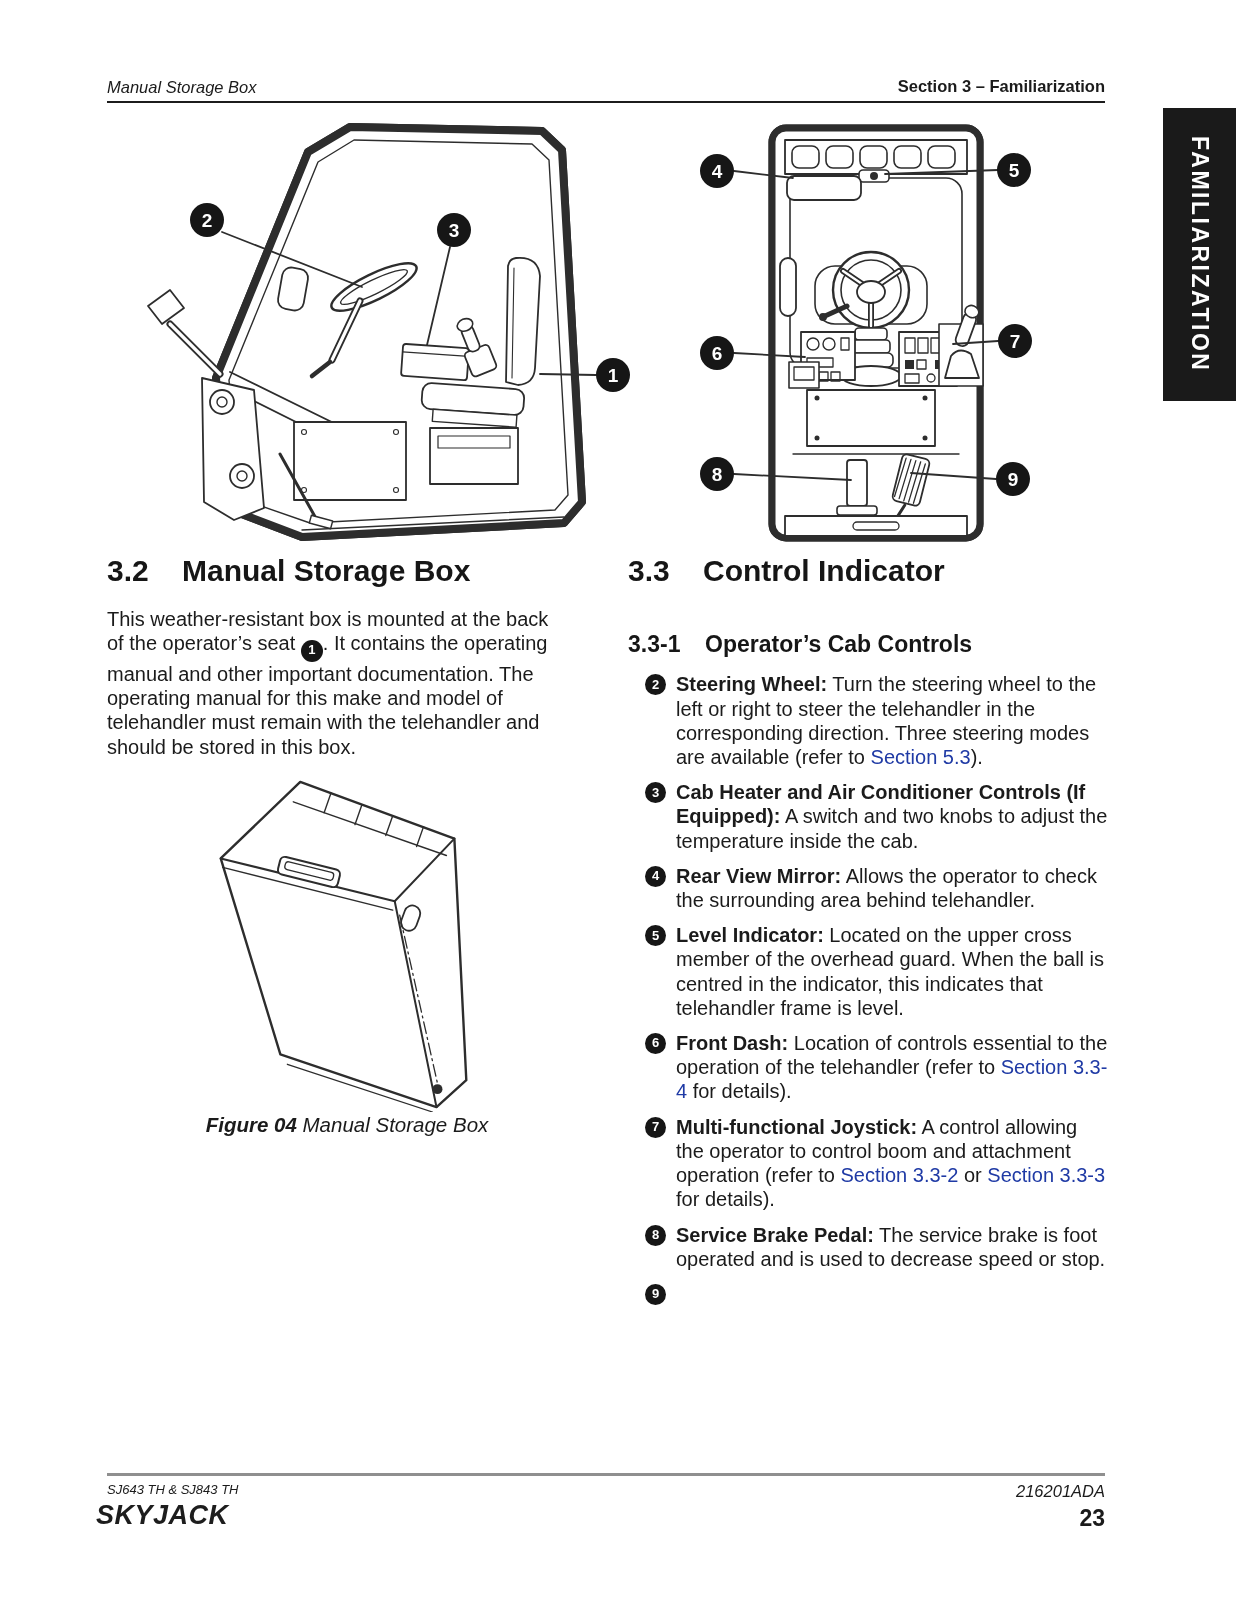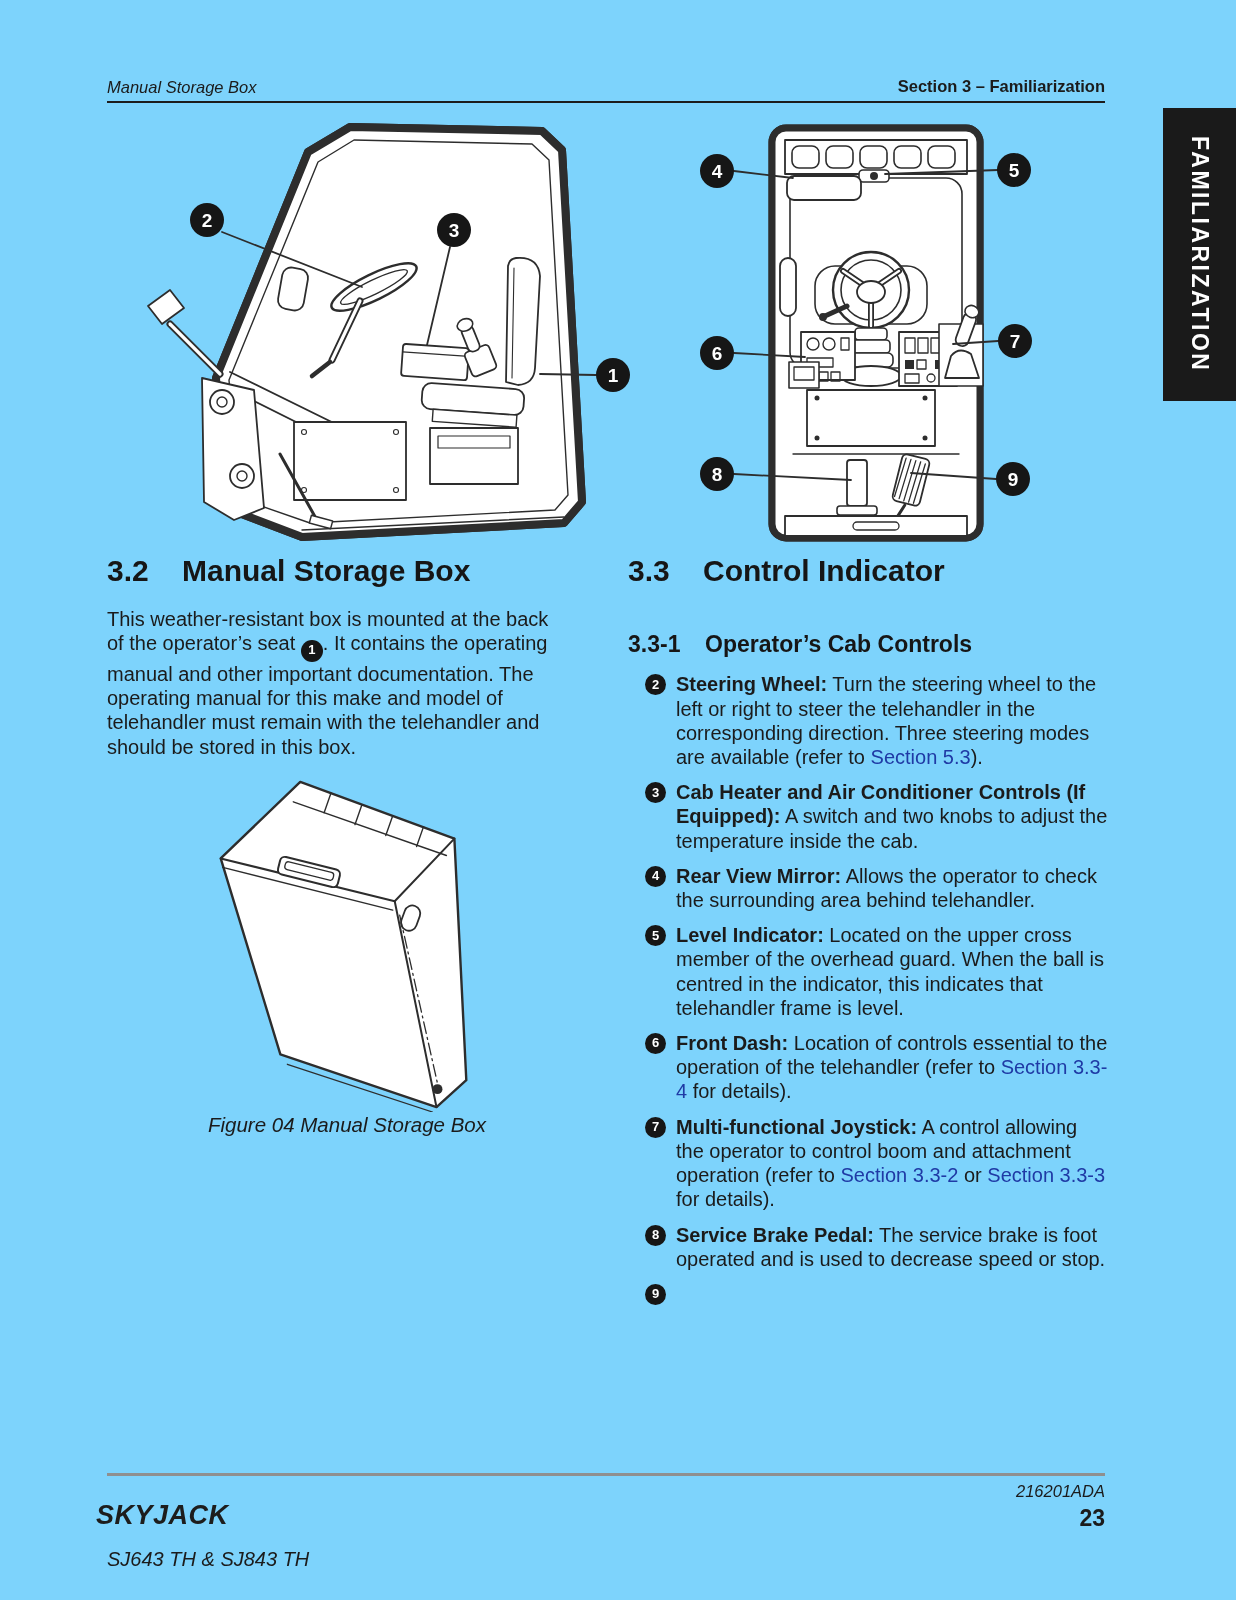--- a/index.html
+++ b/index.html
@@ -1,24 +1,24 @@
 <!DOCTYPE html>
 <html><head>
 <meta charset="utf-8">
 <style>
   html,body{margin:0;padding:0;background:#e8e8e8;}
-  .page{position:relative;width:1236px;height:1600px;background:#7dd3fc;margin:0 auto;
+  .page{position:relative;width:1236px;height:1600px;background:#ffffff;margin:0 auto;
         font-family:"Liberation Sans", sans-serif;color:#1b1b1b;overflow:hidden;}
 
   
   .hdr-left{position:absolute;left:107px;top:78px;font-style:italic;font-size:16.5px;}
   .hdr-right{position:absolute;right:131px;top:77px;font-weight:bold;font-size:16.5px;}
   .hdr-rule{position:absolute;left:107px;width:998px;top:101px;border-top:2.5px solid #1c1c1c;}
   .ftr-rule{position:absolute;left:107px;width:998px;top:1473px;border-top:3px solid #8f8f8f;}
-  .ftr-left{position:absolute;left:107px;top:1548px;font-style:italic;font-size:20px;}
+  .ftr-left{position:absolute;left:107px;top:1482px;font-style:italic;font-size:13px;}
   .ftr-right{position:absolute;right:131px;top:1482px;font-style:italic;font-size:16.5px;}
   .brand{position:absolute;left:96px;top:1500px;font-weight:bold;font-style:italic;
          font-size:27px;letter-spacing:0.5px;color:#1d1d1d;}
   .pagenum{position:absolute;right:131px;top:1505px;font-weight:bold;font-size:23px;}
 
   
   .side-tab{position:absolute;left:1163px;top:108px;width:73px;height:293px;background:#1a1a1a;
             display:flex;align-items:center;justify-content:center;}
   .side-tab span{writing-mode:vertical-rl;color:#ffffff;font-weight:bold;font-size:23px;
                  letter-spacing:2.5px;white-space:nowrap;}
@@ -37,21 +37,21 @@
   .h2row{display:flex;font-weight:bold;font-size:30px;line-height:1.1;color:#161616;}
   .h2row .num{width:75px;flex:0 0 auto;}
   .h3row{display:flex;font-weight:bold;font-size:23px;line-height:1.15;margin-top:44px;color:#161616;}
   .h3row .num{width:77px;flex:0 0 auto;}
   .body-p{margin-top:20px;font-size:20px;line-height:24.4px;}
   .inline-badge{display:inline-flex;align-items:center;justify-content:center;width:22px;height:22px;
                 border-radius:50%;background:#161616;color:#fff;font-size:13px;font-weight:bold;
                 vertical-align:-4px;}
   .caption{position:absolute;left:127px;top:1113px;width:440px;text-align:center;
            font-style:italic;font-size:20.5px;}
-  .caption b{font-weight:normal;}
+  .caption b{font-weight:bold;}
 
   
   .controls{margin-top:15px;display:flex;flex-direction:column;gap:11px;padding-left:17px;}
   .control-item{position:relative;padding-left:31px;font-size:20px;line-height:24.2px;}
   .item-badge{position:absolute;left:0;top:2px;width:21px;height:21px;border-radius:50%;
               background:#161616;color:#fff;font-size:13px;font-weight:bold;
               display:flex;align-items:center;justify-content:center;}
   .item-label{font-weight:bold;}
   .xref{color:#1f3aa5;text-decoration:none;cursor:pointer;}
 </style>

